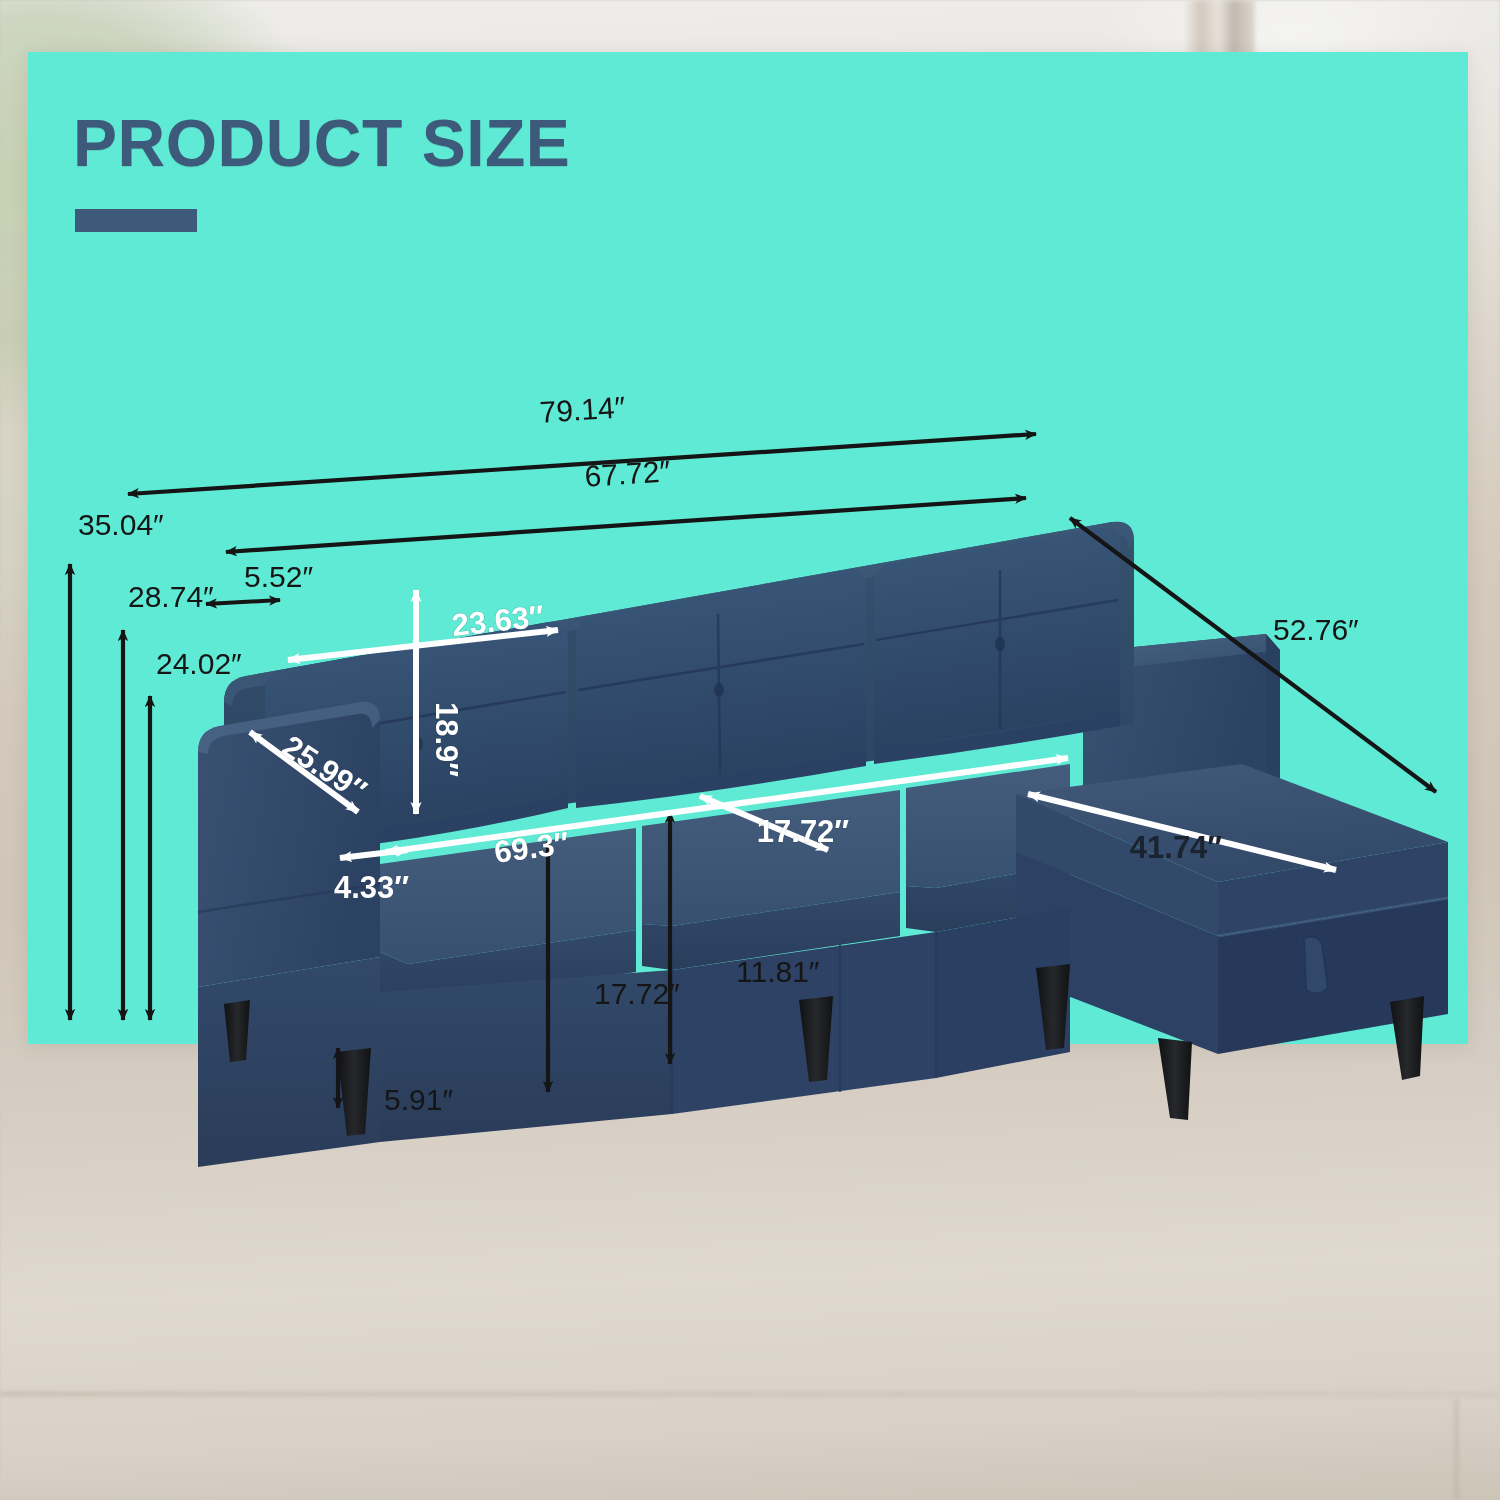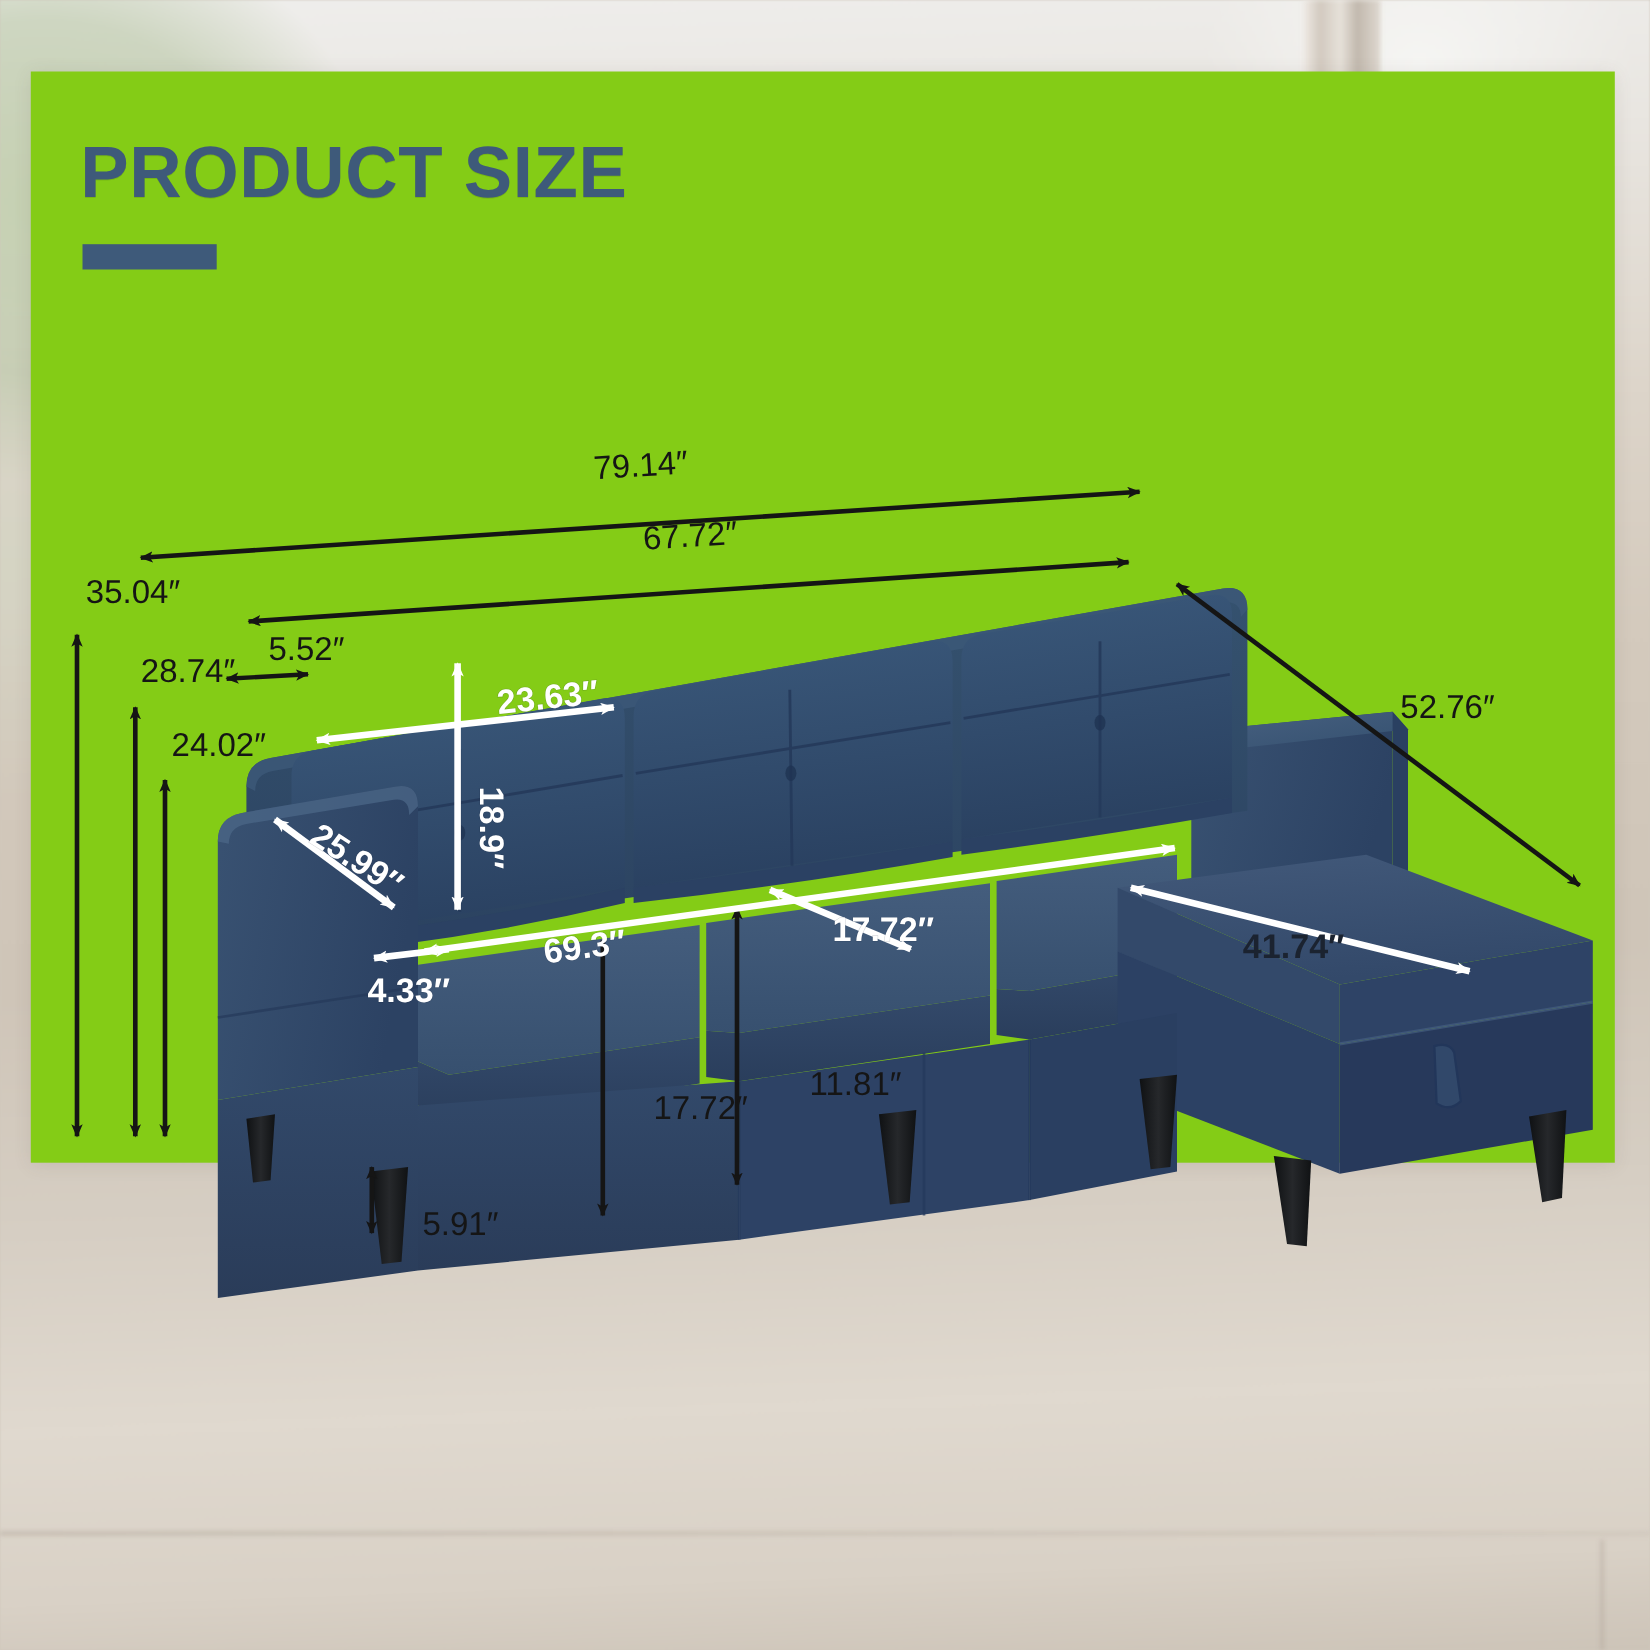--- a/index.html
+++ b/index.html
@@ -34,22 +34,22 @@
     background:linear-gradient(90deg,rgba(176,166,154,.5),rgba(196,186,174,.35));
     filter:blur(2px);
   }
   #bg-floor-seam{
     position:absolute;left:1455px;top:1400px;width:3px;height:100px;
     background:rgba(170,160,148,.45);filter:blur(2px);
   }
 
   
   #card{
-    position:absolute;left:28px;top:65px;width:1440px;height:992px;
-    background:#84cc16;
+    position:absolute;left:28px;top:52px;width:1440px;height:992px;
+    background:#5eead4;
     box-shadow:0 2px 16px rgba(90,80,70,.13);
   }
 
   
   #title{
     position:absolute;left:45px;top:53px;
     font-size:66px;font-weight:bold;letter-spacing:.5px;
     color:#3e5a7a;white-space:nowrap;
     text-shadow:0 1px 0 rgba(0,0,0,.10);
   }

